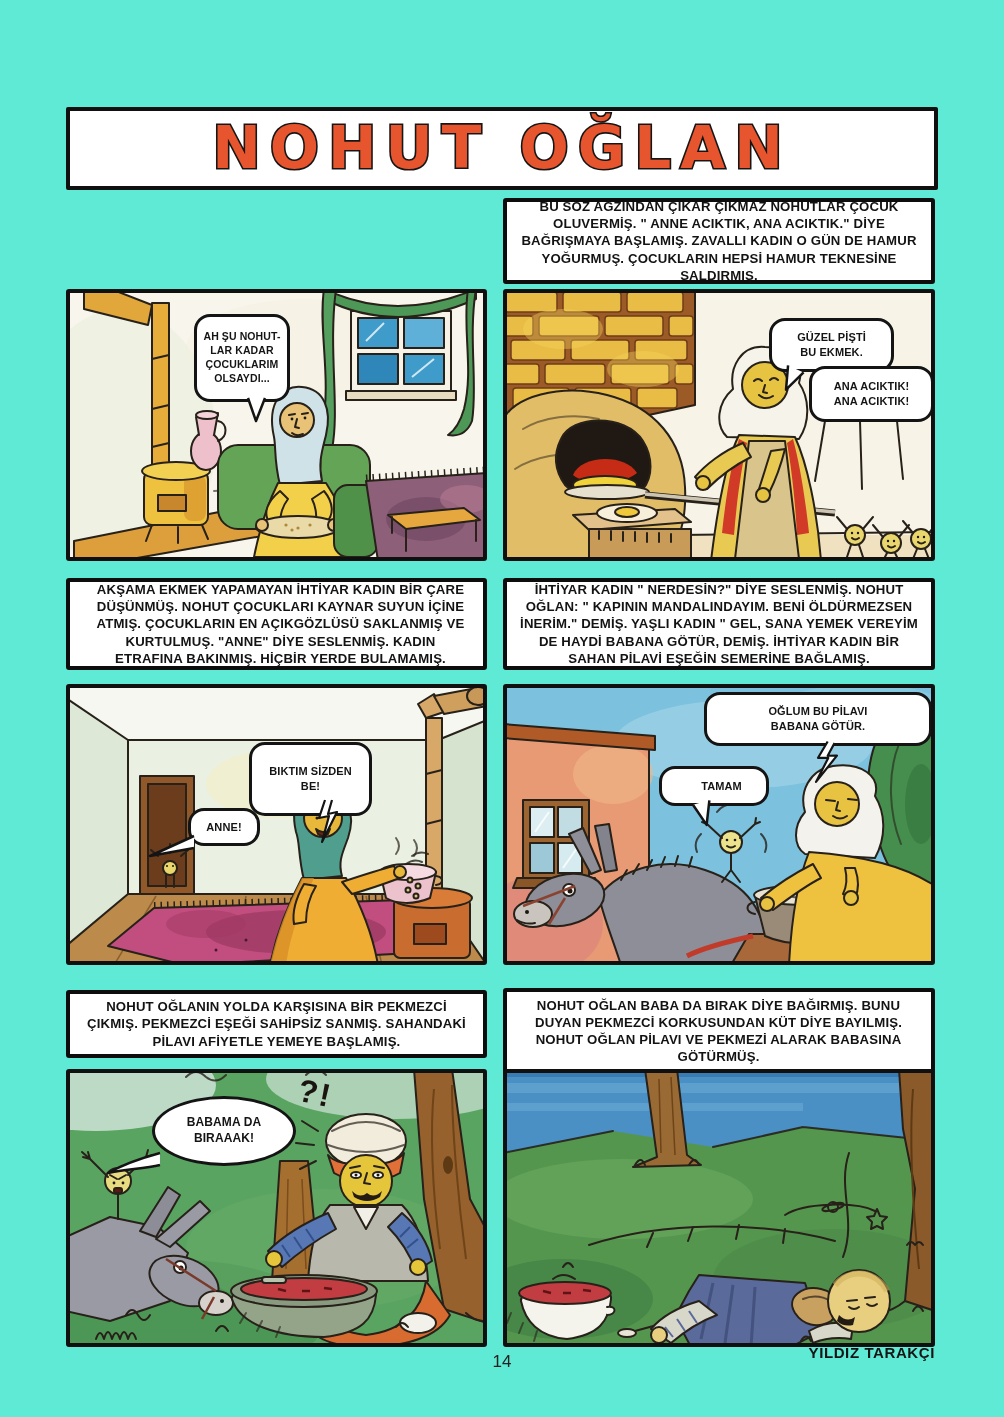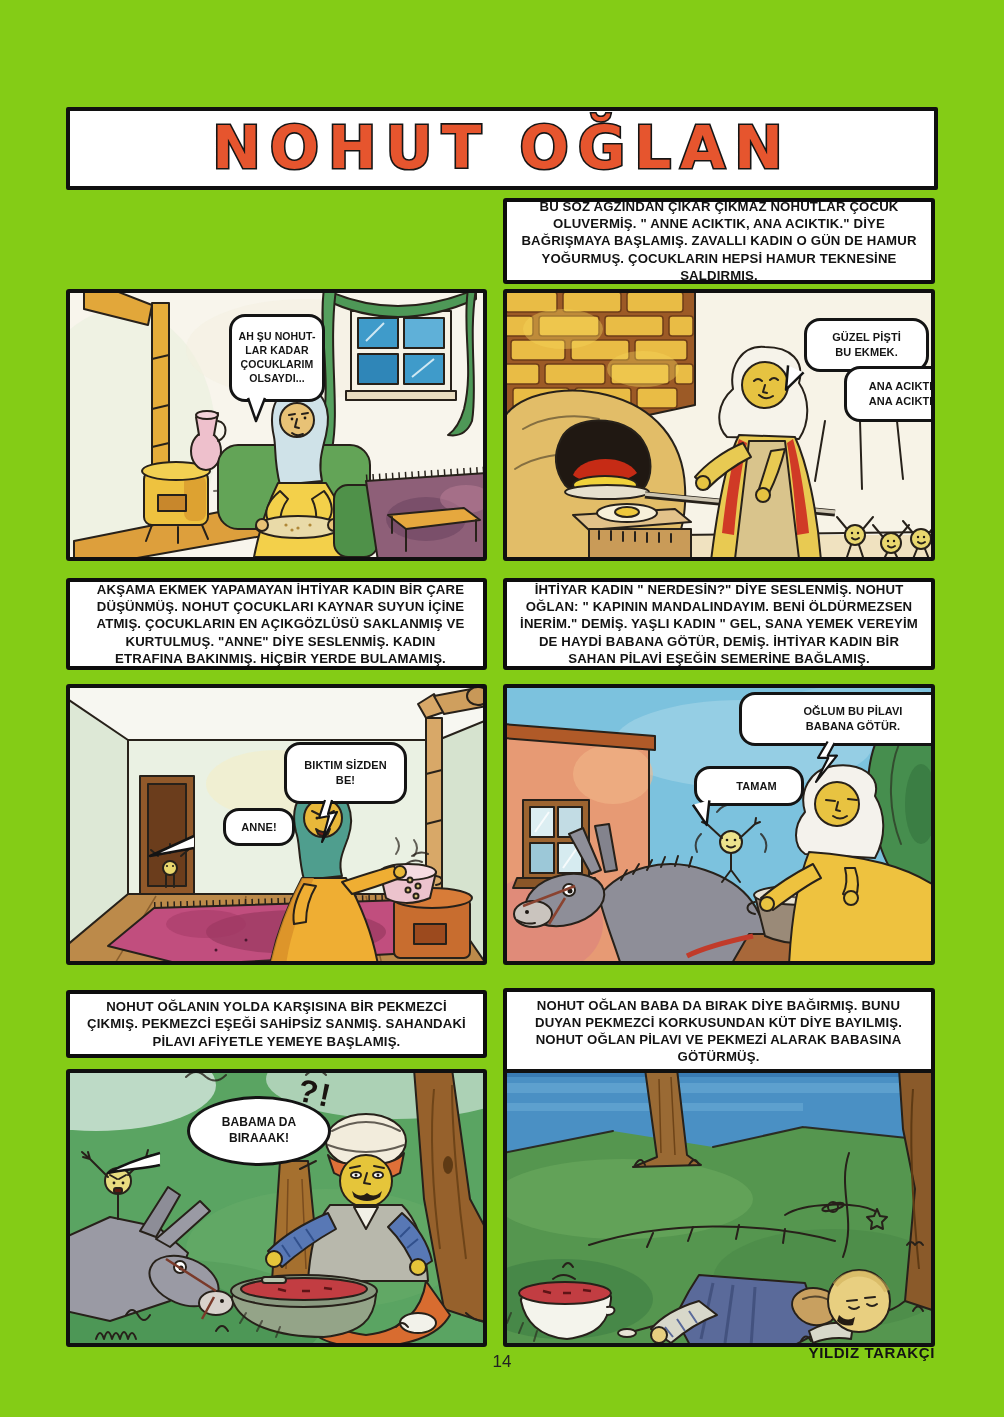--- a/index.html
+++ b/index.html
@@ -1,29 +1,29 @@
 <!DOCTYPE html>
 <html><head>
 <meta charset="utf-8">
 <style>
   html,body{margin:0;padding:0;background:#ffffff;}
   body{width:1004px;height:1417px;position:relative;font-family:"Liberation Sans","DejaVu Sans",sans-serif;}
-  .page{position:absolute;inset:0;background:#84cc16;overflow:hidden;}
+  .page{position:absolute;inset:0;background:#5eead4;overflow:hidden;}
   .banner{position:absolute;left:66px;top:107px;width:872px;height:83px;border:4px solid #101010;border-radius:2px;background:#fff;box-sizing:border-box;}
   .caption{position:absolute;border:4px solid #0d0d0d;border-radius:3px;background:#fff;box-sizing:border-box;
     display:flex;align-items:center;justify-content:center;text-align:center;
     font-size:13.2px;font-weight:700;line-height:1.3;letter-spacing:.15px;color:#131313;padding:6px 12px;}
   .panel{position:absolute;border:4px solid #101010;border-radius:3px;background:#fff;box-sizing:border-box;overflow:hidden;}
   .art{position:absolute;left:-4px;top:-4px;}
   svg .s2{stroke:#27211a;stroke-width:2;stroke-linecap:round;stroke-linejoin:round;}
   svg .nf{fill:none;}
   .bubble{position:absolute;z-index:6;background:#fff;border:3px solid #141414;border-radius:16px;
     display:flex;align-items:center;justify-content:center;text-align:center;
     font-size:11px;font-weight:700;line-height:1.32;letter-spacing:.1px;color:#141414;
-    white-space:pre-line;padding:3px 5px;box-sizing:border-box;margin-left:35px;}
+    white-space:pre-line;padding:3px 5px;box-sizing:border-box;}
   .bubble.ellipse{border-radius:50%;}
   .tail{position:absolute;z-index:7;overflow:visible;}
   .qmark{position:absolute;z-index:5;font-weight:700;font-size:32px;color:#1a1410;transform:rotate(12deg);letter-spacing:2px;}
   .signature{position:absolute;left:635px;top:1344px;width:300px;text-align:right;font-size:15px;font-weight:700;letter-spacing:.6px;color:#141414;}
   .pagenum{position:absolute;left:452px;top:1352px;width:100px;text-align:center;font-size:17px;color:#222;}
 </style>
 </head>
 <body>
 
 <div class="page">
@@ -281,21 +281,21 @@
         <path d="M276 198 C294 192 312 186 328 182 L334 194 C318 200 300 206 286 210 Z" fill="#efae33" class="s2"></path>
         <circle cx="334" cy="188" r="6" fill="#e8b83a" class="s2"></circle>
         <path d="M238 200 C230 214 226 228 228 240 L240 238 C240 226 244 212 250 202 Z" fill="#efae33" class="s2"></path>
         <circle cx="344" cy="196" r="2.5" fill="#dcc97c" class="s2" stroke-width="1"></circle>
         <circle cx="352" cy="202" r="2.5" fill="#dcc97c" class="s2" stroke-width="1"></circle>
         <circle cx="342" cy="206" r="2.5" fill="#dcc97c" class="s2" stroke-width="1"></circle>
         <circle cx="350" cy="212" r="2.5" fill="#dcc97c" class="s2" stroke-width="1"></circle>
         <path d="M340 180 q8 -6 16 -2 M346 172 q8 -6 16 -2" class="s2 nf" stroke-width="1.5" opacity="0.8"></path>
       </g>
     </svg>
-    <div class="bubble" style="left:179px;top:54px;width:123px;height:62px;">BIKTIM SİZDEN
+    <div class="bubble" style="left:179px;top:54px;width:123px;height:74px;">BIKTIM SİZDEN
 BE!</div>
     <svg class="tail" style="left:247px;top:112px;" width="26" height="44" viewBox="0 0 26 44">
         <path d="M8 0 L2 18 L12 16 L5 42 L20 12 L11 14 L15 0" fill="#fff" stroke="#141414" stroke-width="2.2" stroke-linejoin="round"></path>
       </svg>
     <div class="bubble" style="left:118px;top:120px;width:72px;height:38px;">ANNE!</div>
     <svg class="tail" style="left:76px;top:146px;" width="50" height="26" viewBox="0 0 50 26">
         <path d="M48 2 L4 22 L48 14" fill="#fff" stroke="#141414" stroke-width="2.5" stroke-linejoin="round"></path>
       </svg>
   </div>
 

